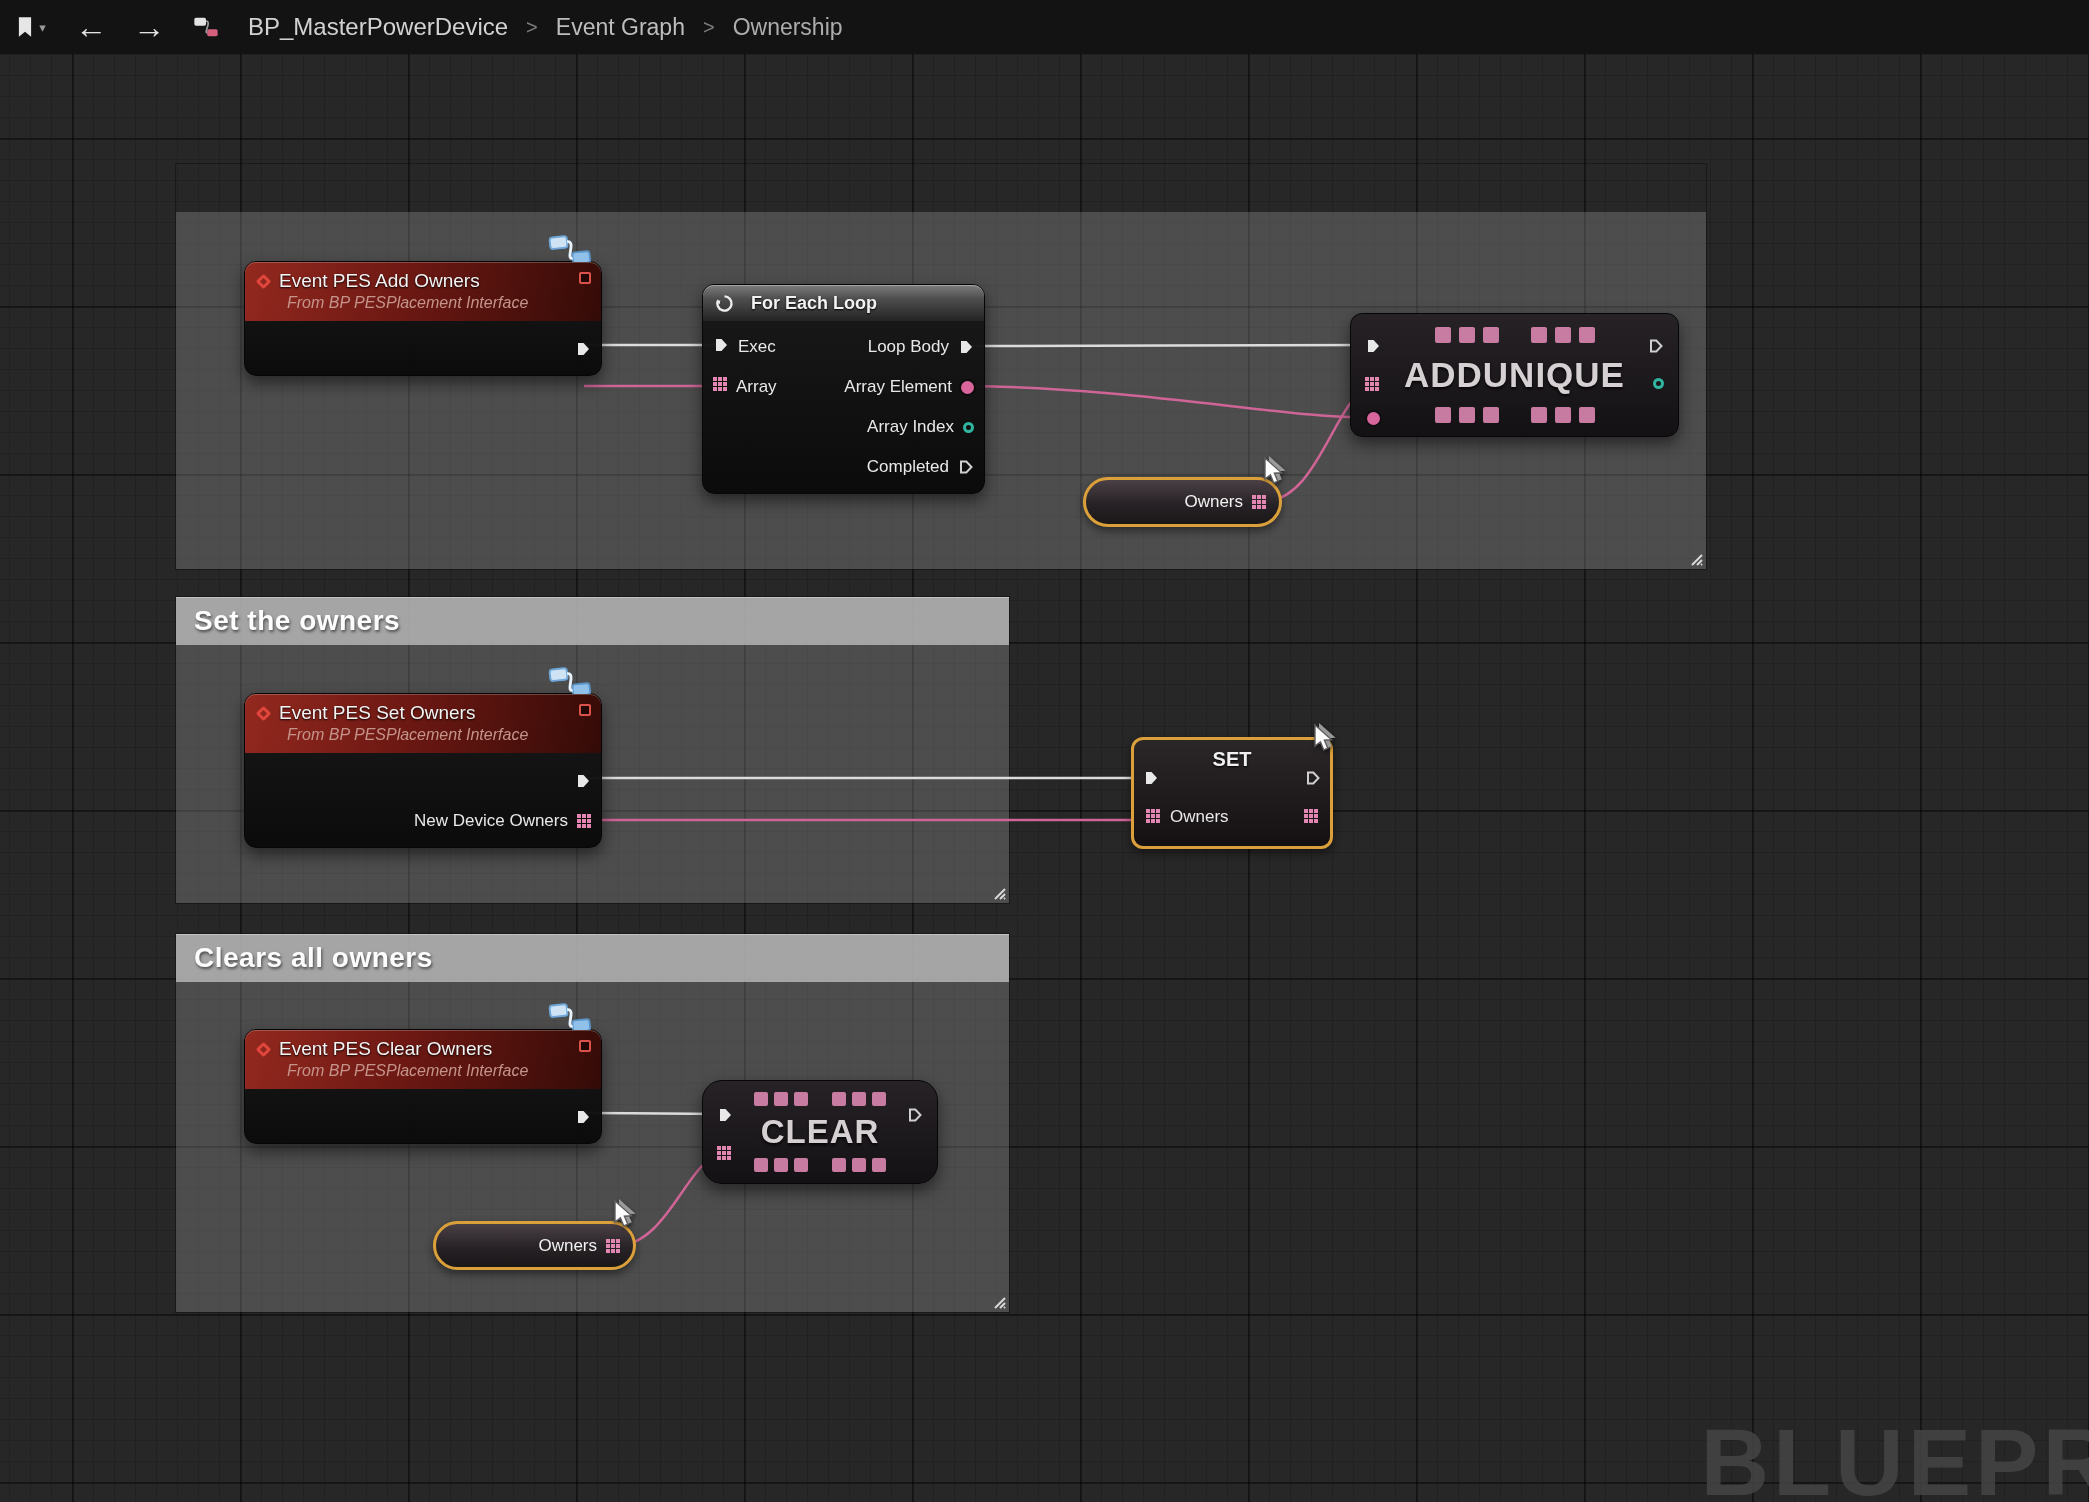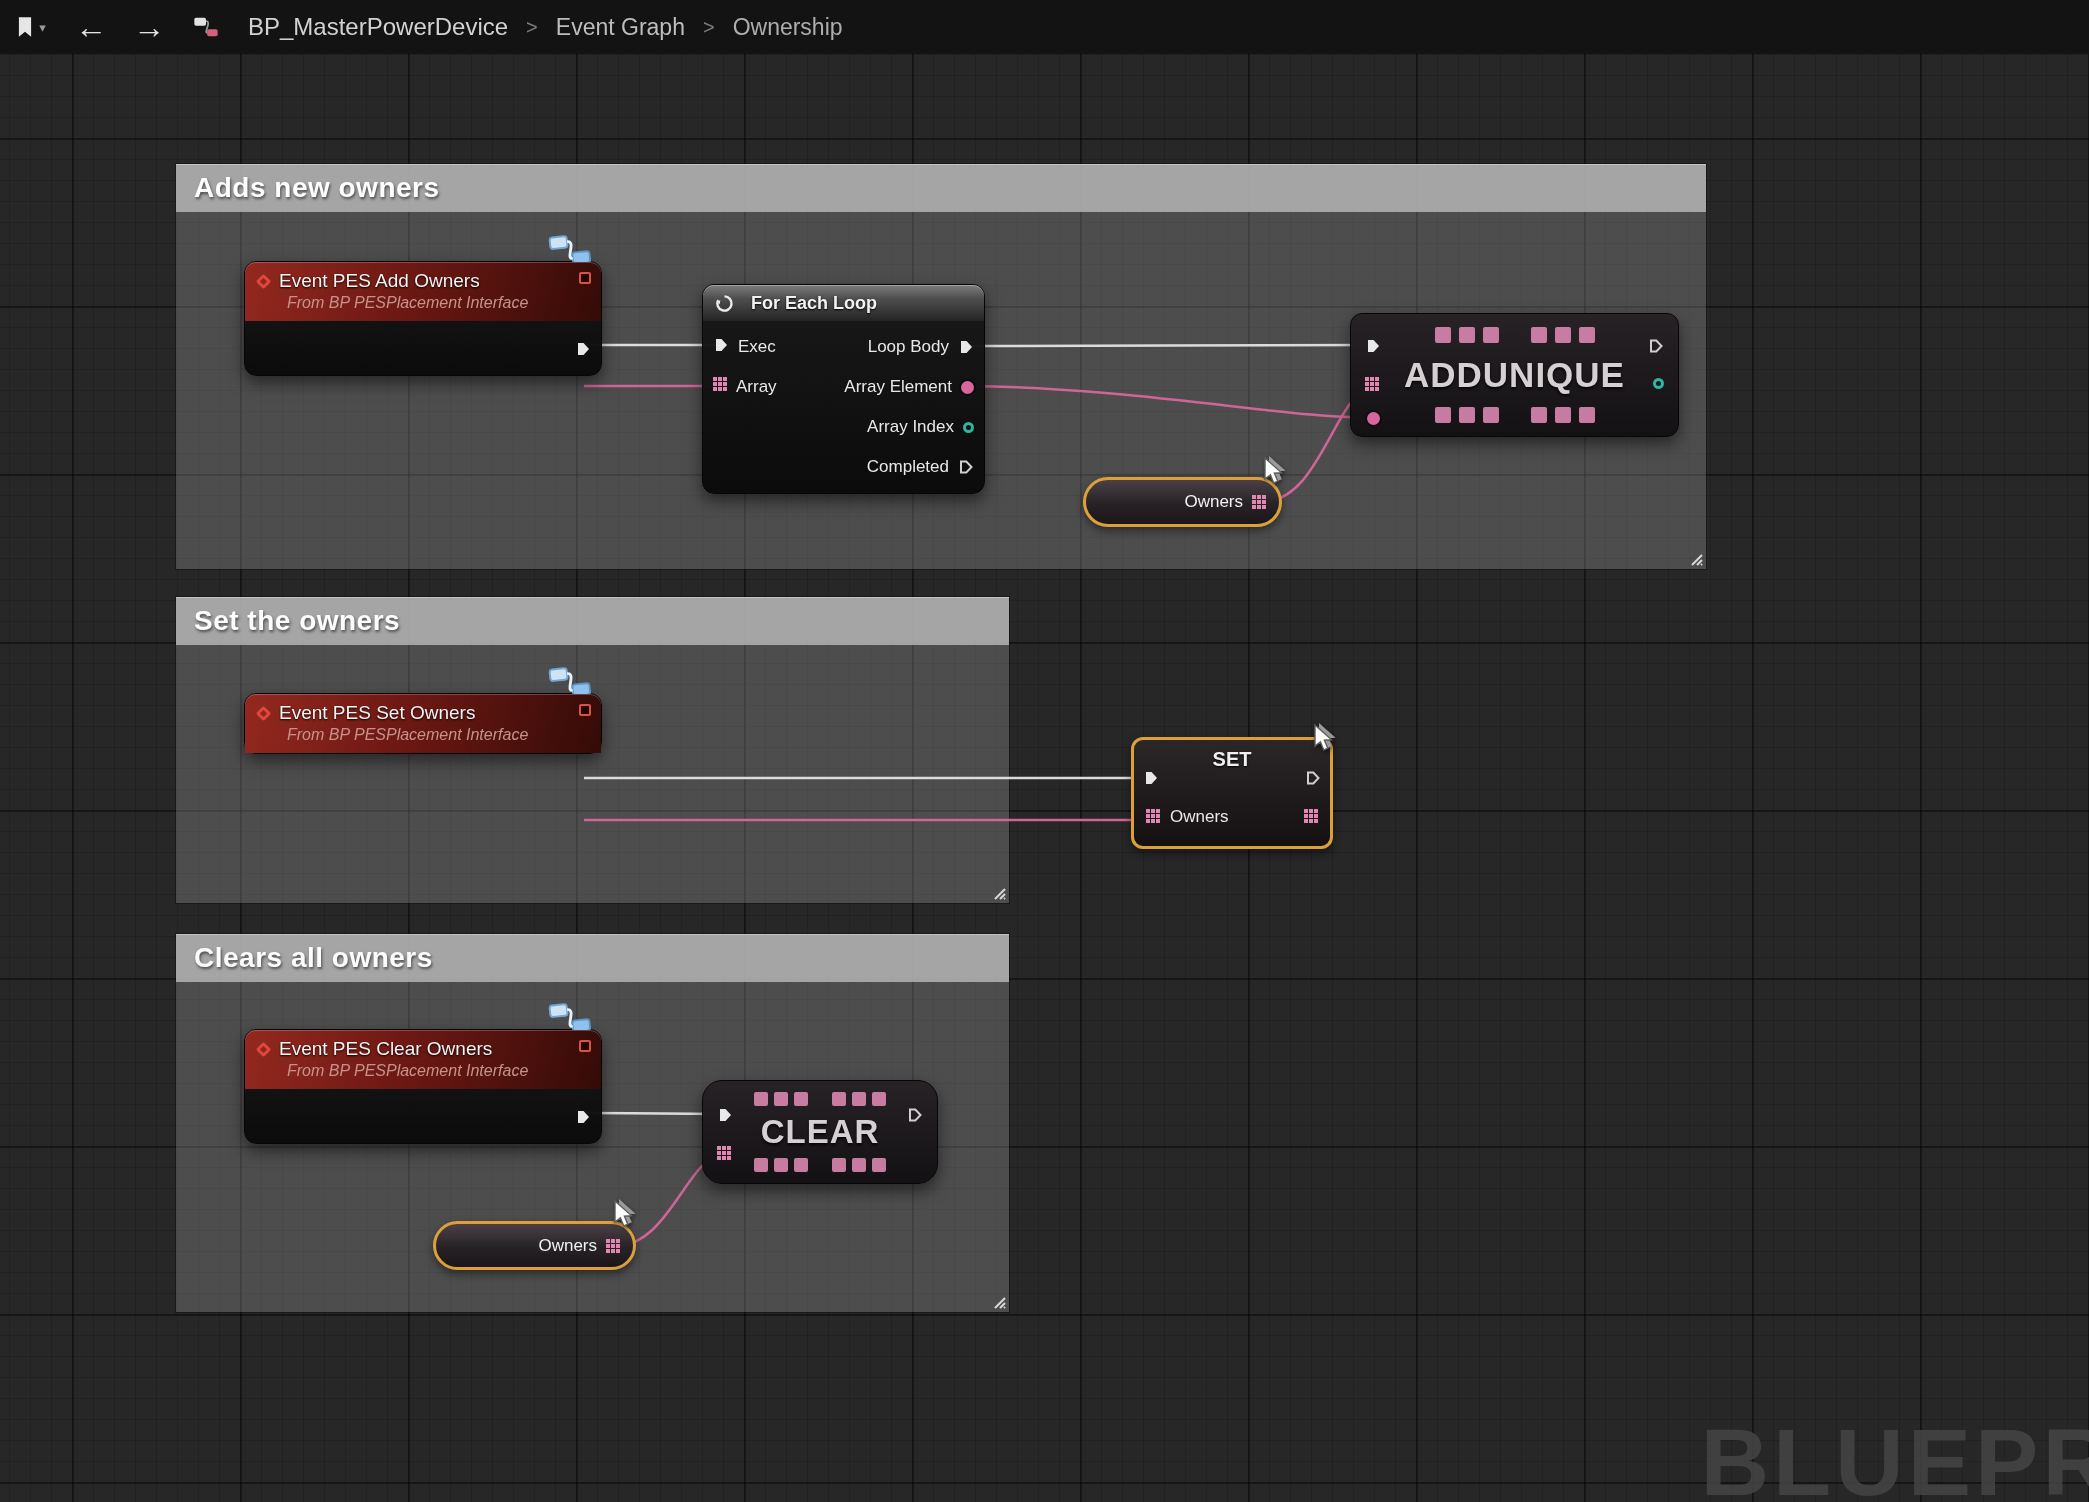--- a/index.html
+++ b/index.html
@@ -122,23 +122,20 @@
     <path d="M969 346 C 1110 346 1230 345 1372 345" stroke="#dcdcdc" stroke-width="2.5" fill="none"></path>
     <path d="M969 386 C 1140 388 1300 420 1368 417" stroke="#cf6596" stroke-width="2.5" fill="none"></path>
     <path d="M1263 502 C 1318 500 1332 406 1369 385" stroke="#cf6596" stroke-width="2.5" fill="none"></path>
     <path d="M584 778 C 790 778 950 778 1149 778" stroke="#dcdcdc" stroke-width="2.5" fill="none"></path>
     <path d="M584 820 C 790 820 950 820 1150 820" stroke="#cf6596" stroke-width="2.5" fill="none"></path>
     <path d="M584 1113 C 630 1113 678 1114 722 1114" stroke="#dcdcdc" stroke-width="2.5" fill="none"></path>
     <path d="M617 1246 C 668 1244 686 1163 721 1153" stroke="#cf6596" stroke-width="2.5" fill="none"></path>
   </svg>
 
   <div class="comment" style="left:175px; top:163px; width:1532px; height:407px;">
-    <div class="comment-header">
-      <span class="comment-title">Adds new owners</span>
-    </div>
     <div class="comment-body"></div>
     <svg class="resize-handle" width="17" height="17">
         <path d="M15 5 L5 15 M15 10 L10 15 M15 14 L14 15" stroke="#d8d8d8" stroke-width="2" fill="none"></path>
       </svg>
   </div>
 
   <div class="comment" style="left:175px; top:596px; width:835px; height:308px;">
     <div class="comment-header">
       <span class="comment-title">Set the owners</span>
     </div>
@@ -275,20 +272,35 @@
       <rect x="13" y="12" width="9" height="6" rx="1.5" fill="#8fc1ea" stroke="#5b93c4"></rect>
       <path d="M11 6 C 16 6, 9 15, 13 15" stroke="#e8f2fb" fill="none" stroke-width="1.5"></path>
     </svg>
     <div class="evt-header">
       <div class="evt-title">
         <span class="evt-diamond"></span>
         <span>Event PES Set Owners</span>
       </div>
       <div class="evt-sub">From BP PESPlacement Interface</div>
       <span class="delegate-pin"></span>
+    </div>
+    <div class="node-body">
+      <div class="prow">
+        <span class="pin-right">
+          <svg width="16" height="16" viewBox="0 0 16 16">
+              <path d="M3 2 h5.5 L14 8 L8.5 14 H3 Z" fill="#e8e8e8"></path>
+            </svg>
+        </span>
+      </div>
+      <div class="prow">
+        <span class="pin-right">
+          <span class="plabel lab-r">New Device Owners</span>
+          <span class="gridpin"></span>
+        </span>
+      </div>
     </div>
   </div>
 
   <div class="setnode" style="left:1131px; top:737px; width:202px; height:112px;">
     <div class="set-title">SET</div>
     <svg class="apin" style="position:absolute; left:9px; top:30px;" width="16" height="16" viewBox="0 0 16 16">
         <path d="M3 2 h5.5 L14 8 L8.5 14 H3 Z" fill="#e8e8e8"></path>
       </svg>
     <svg class="apin" style="position:absolute; right:9px; top:30px;" width="16" height="16" viewBox="0 0 16 16">
         <path d="M3 2.5 h5.3 L13.5 8 L8.3 13.5 H3 Z" fill="none" stroke="#cfcfcf" stroke-width="2"></path>

